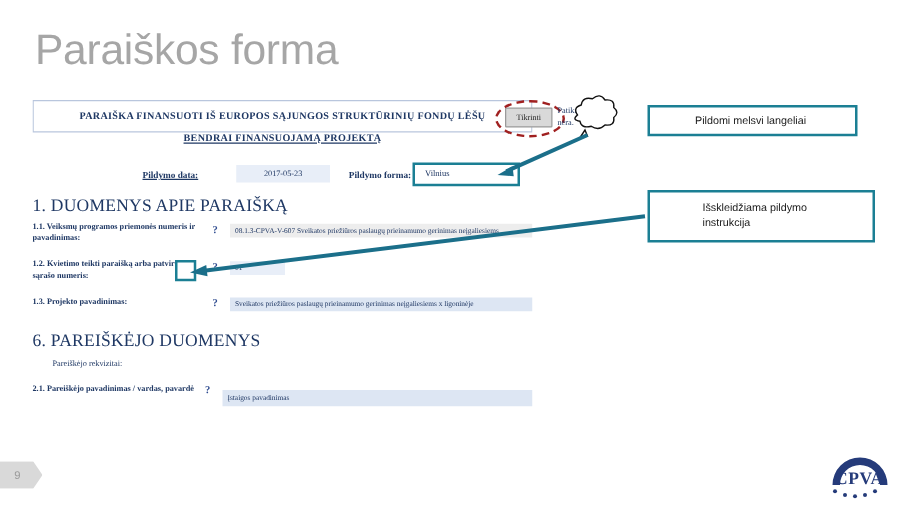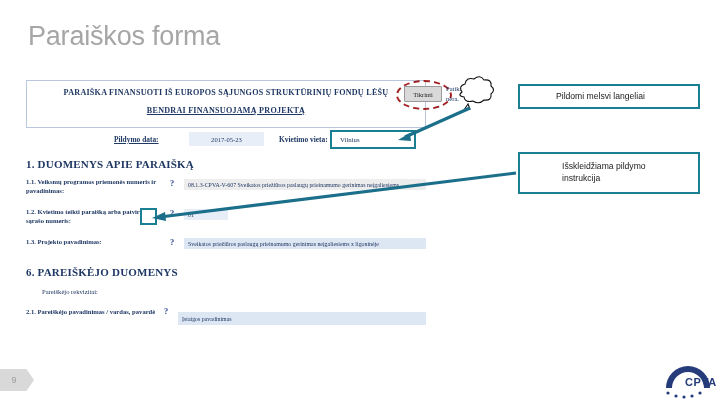--- a/index.html
+++ b/index.html
@@ -5,33 +5,33 @@
   html,body{margin:0;padding:0;}
   body{
     width:720px;height:405px;overflow:hidden;background:#ffffff;
     font-family:"Liberation Sans",sans-serif;position:relative;
   }
   #slide{position:absolute;left:0;top:0;width:720px;height:405px;background:#fff;}
 
   
   .slide-title{
     position:absolute;left:28px;top:21px;
-    font-size:27px;font-weight:400;color:#a6a6a6;
+    font-size:34px;font-weight:400;color:#a6a6a6;
     letter-spacing:-0.2px;font-family:"Liberation Sans",sans-serif;
     white-space:nowrap;
   }
 
   
   .doc{
     position:absolute;left:26px;top:80px;width:400px;height:268px;
     background:#ffffff;font-family:"Liberation Serif",serif;color:#1f3864;
     overflow:hidden;
   }
   .doc-header{
-    position:absolute;left:0;top:0;width:400px;height:48px;
+    position:absolute;left:0;top:0;width:400px;height:26px;
     border:1px solid #b9c6dd;background:#ffffff;box-sizing:border-box;
   }
   .doc-header .line{
     text-align:center;color:#1f3864;font-size:8.1px;font-weight:bold;
     letter-spacing:.25px;font-family:"Liberation Serif",serif;
   }
   .doc-header .l1{margin-top:7px;}
   .doc-header .l2{margin-top:9px;text-decoration:underline;}
 
   .tikrinti-btn{
@@ -63,21 +63,21 @@
   .lbl-place{position:absolute;left:253px;top:3px;}
   .val-place{
     position:absolute;left:304px;top:-2px;width:86px;height:19px;
     background:#ffffff;border:2.4px solid #1b7f94;box-sizing:border-box;
     font-family:"Liberation Serif",serif;font-size:6.8px;color:#203864;
     display:flex;align-items:center;padding-left:8px;
   }
 
   .sec-head{
     position:absolute;font-family:"Liberation Serif",serif;
-    font-size:11px;font-weight:bold;color:#1f3864;letter-spacing:.2px;
+    font-size:14px;font-weight:normal;color:#1f3864;letter-spacing:.2px;
   }
   .f-lbl{
     position:absolute;font-family:"Liberation Serif",serif;
     font-size:6.6px;font-weight:bold;color:#1f3864;line-height:1.35;
   }
   .qmark{
     position:absolute;font-family:"Liberation Serif",serif;
     font-size:8.5px;font-weight:bold;color:#2e4b8f;
   }
   .fld{
@@ -92,21 +92,21 @@
   .q-highlight{
     position:absolute;left:140px;top:208px;width:17px;height:17px;
     border:2.4px solid #1b7f94;box-sizing:border-box;background:#fff;
   }
 
   
   .note{
     position:absolute;border:2.4px solid #1b7f94;background:#ffffff;
     box-sizing:border-box;display:flex;align-items:center;
   }
-  .note-1{left:518px;top:84px;width:182px;height:25px;}
+  .note-1{left:518px;top:84px;width:168px;height:25px;}
   .note-2{left:518px;top:152px;width:182px;height:42px;}
   .note-txt{
     font-family:"Liberation Sans",sans-serif;font-size:8.6px;color:#1a1a1a;
     line-height:1.38;
   }
   .note-1 .note-txt{margin-left:36px;}
   .note-2 .note-txt{margin-left:42px;}
 
   
   .pagenum{
@@ -130,21 +130,21 @@
   <div class="doc">
 
     <div class="doc-header">
       <div class="line l1">PARAIŠKA FINANSUOTI IŠ EUROPOS SĄJUNGOS STRUKTŪRINIŲ FONDŲ LĖŠŲ</div>
       <div class="line l2">BENDRAI FINANSUOJAMĄ PROJEKTĄ</div>
     </div>
 
     <div class="row-date">
       <div class="lbl lbl-date">Pildymo data:</div>
       <div class="val-date">2017-05-23</div>
-      <div class="lbl lbl-place">Kvietimo vieta:</div>
+      <div class="lbl lbl-place">Pildymo forma:</div>
       <div class="val-place">Vilnius</div>
     </div>
 
     <div class="sec-head" style="left:0;top:78px;">1. DUOMENYS APIE PARAIŠKĄ</div>
 
     <div class="f-lbl" style="left:0;top:98px;width:130px;">1.1. Veiksmų programos priemonės numeris ir pavadinimas:</div>
     <div class="qmark" style="left:144px;top:98px;">?</div>
     <div class="fld grey" style="left:158px;top:99px;width:242px;height:11px;">08.1.3-CPVA-V-607 Sveikatos priežiūros paslaugų prieinamumo gerinimas neįgaliesiems</div>
 
     <div class="f-lbl" style="left:0;top:128px;width:130px;">1.2. Kvietimo teikti paraišką arba patvirtinto sąrašo numeris:</div>
@@ -187,21 +187,21 @@
     <g>
       <path d="M666 388 a22 22 0 0 1 44 0 l-6 0 a16 16 0 0 0 -32 0 z" fill="#253b7a"></path>
       <circle cx="668" cy="393" r="1.6" fill="#253b7a"></circle>
       <circle cx="676" cy="396" r="1.6" fill="#253b7a"></circle>
       <circle cx="684" cy="397" r="1.6" fill="#253b7a"></circle>
       <circle cx="692" cy="396" r="1.6" fill="#253b7a"></circle>
       <circle cx="700" cy="393" r="1.6" fill="#253b7a"></circle>
     </g>
   </svg>
 
-  <div style="position:absolute;left:685px;top:376px;font-family:Liberation Sans, sans-serif;font-size:11px;font-weight:bold;color:#253b7a;letter-spacing:.5px;">CPVA</div>
+  <div style="position:absolute;left:668px;top:376px;font-family:Liberation Serif, serif;font-size:14px;font-weight:bold;color:#253b7a;letter-spacing:.5px;">CPVA</div>
 
   <div class="note note-1">
 
     <div class="note-txt">Pildomi melsvi langeliai</div>
   </div>
 
   <div class="note note-2">
 
     <div class="note-txt">
       <div>Išskleidžiama pildymo</div>

